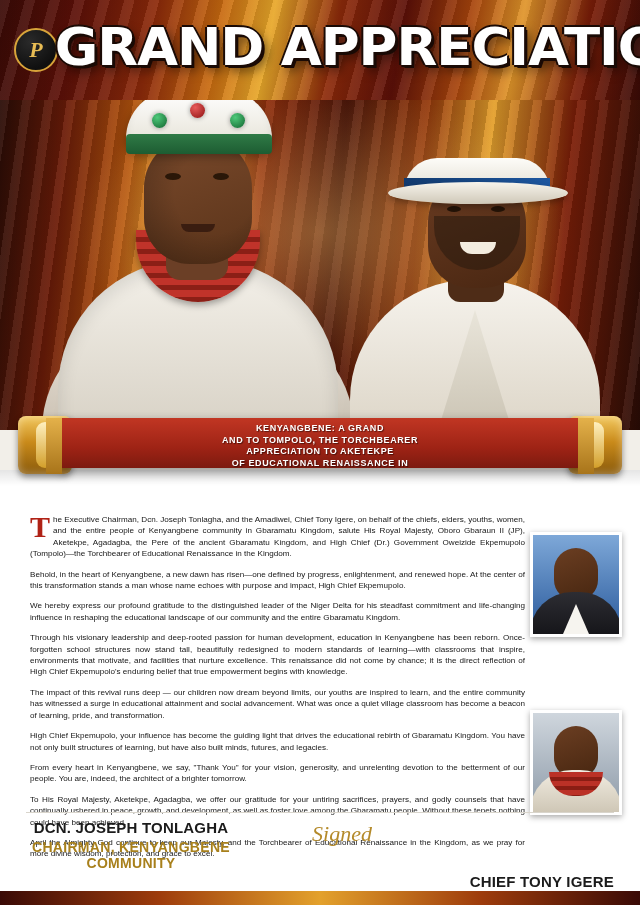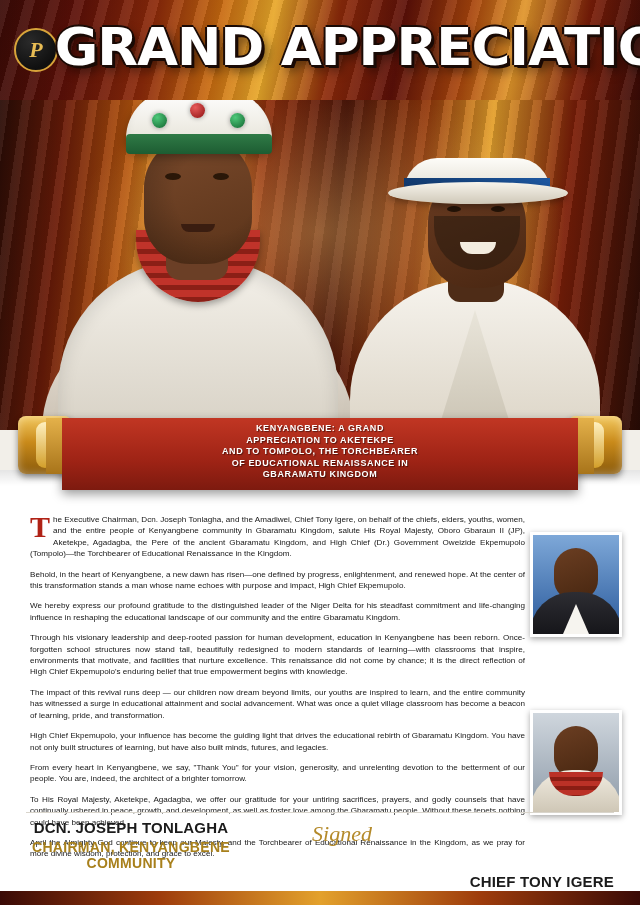--- a/index.html
+++ b/index.html
@@ -172,21 +172,21 @@
     box-shadow: 0 3px 6px rgba(0,0,0,.45), inset 0 0 8px rgba(255,255,255,.4);
   }
   .scroll-roll.left { left: 18px; }
   .scroll-roll.right { right: 18px; }
   .scroll-roll::before{
     content:""; position:absolute; left:50%; top:6px; transform:translateX(-50%);
     width:18px; height:46px; border-radius:9px;
     background: linear-gradient(180deg,#fff0bf,#d39f2a);
   }
   .scroll-band {
-    position:absolute; left: 62px; right: 62px; top: 16px; height: 72px;
+    position:absolute; left: 62px; right: 62px; top: 16px; height: 50px;
     background: linear-gradient(180deg,#c13623 0%, #9e2315 60%, #7d1a0f 100%);
     box-shadow: 0 4px 10px rgba(0,0,0,.4);
   }
   .scroll-band::before, .scroll-band::after{
     content:""; position:absolute; top:0; width:16px; height:56px;
     background: linear-gradient(180deg,#e4b14a,#a8741a);
   }
   .scroll-band::before{ left:-16px; }
   .scroll-band::after{ right:-16px; }
   .scroll-text {
@@ -311,24 +311,23 @@
       <div class="c-hat-brim"></div>
     </div>
   </div>
 
   <div class="scroll-wrap">
     <div class="scroll-roll left"></div>
     <div class="scroll-roll right"></div>
     <div class="scroll-band">
       <div class="scroll-text">
         <div>KENYANGBENE: A GRAND</div>
+        <div>AND TO TOMPOLO, THE TORCHBEARER</div>
         <div>APPRECIATION TO AKETEKPE</div>
-        <div>AND TO TOMPOLO, THE TORCHBEARER</div>
         <div>OF EDUCATIONAL RENAISSANCE IN</div>
-        <div>GBARAMATU KINGDOM</div>
       </div>
     </div>
   </div>
 
   <div class="letter">
 
     <div class="copy">
       <p>
         <span class="dropcap">T</span><span>he Executive Chairman, Dcn. Joseph Tonlagha, and the Amadiwei, Chief Tony  Igere, on behalf of the chiefs, elders, youths, women, and the entire people of Kenyangbene community in Gbaramatu Kingdom, salute His Royal Majesty, Oboro Gbaraun II (JP), Aketekpe, Agadagba, the Pere of the ancient Gbaramatu Kingdom, and High Chief (Dr.) Government Oweizide Ekpemupolo (Tompolo)—the Torchbearer of Educational Renaissance in the Kingdom.</span>
       </p>

